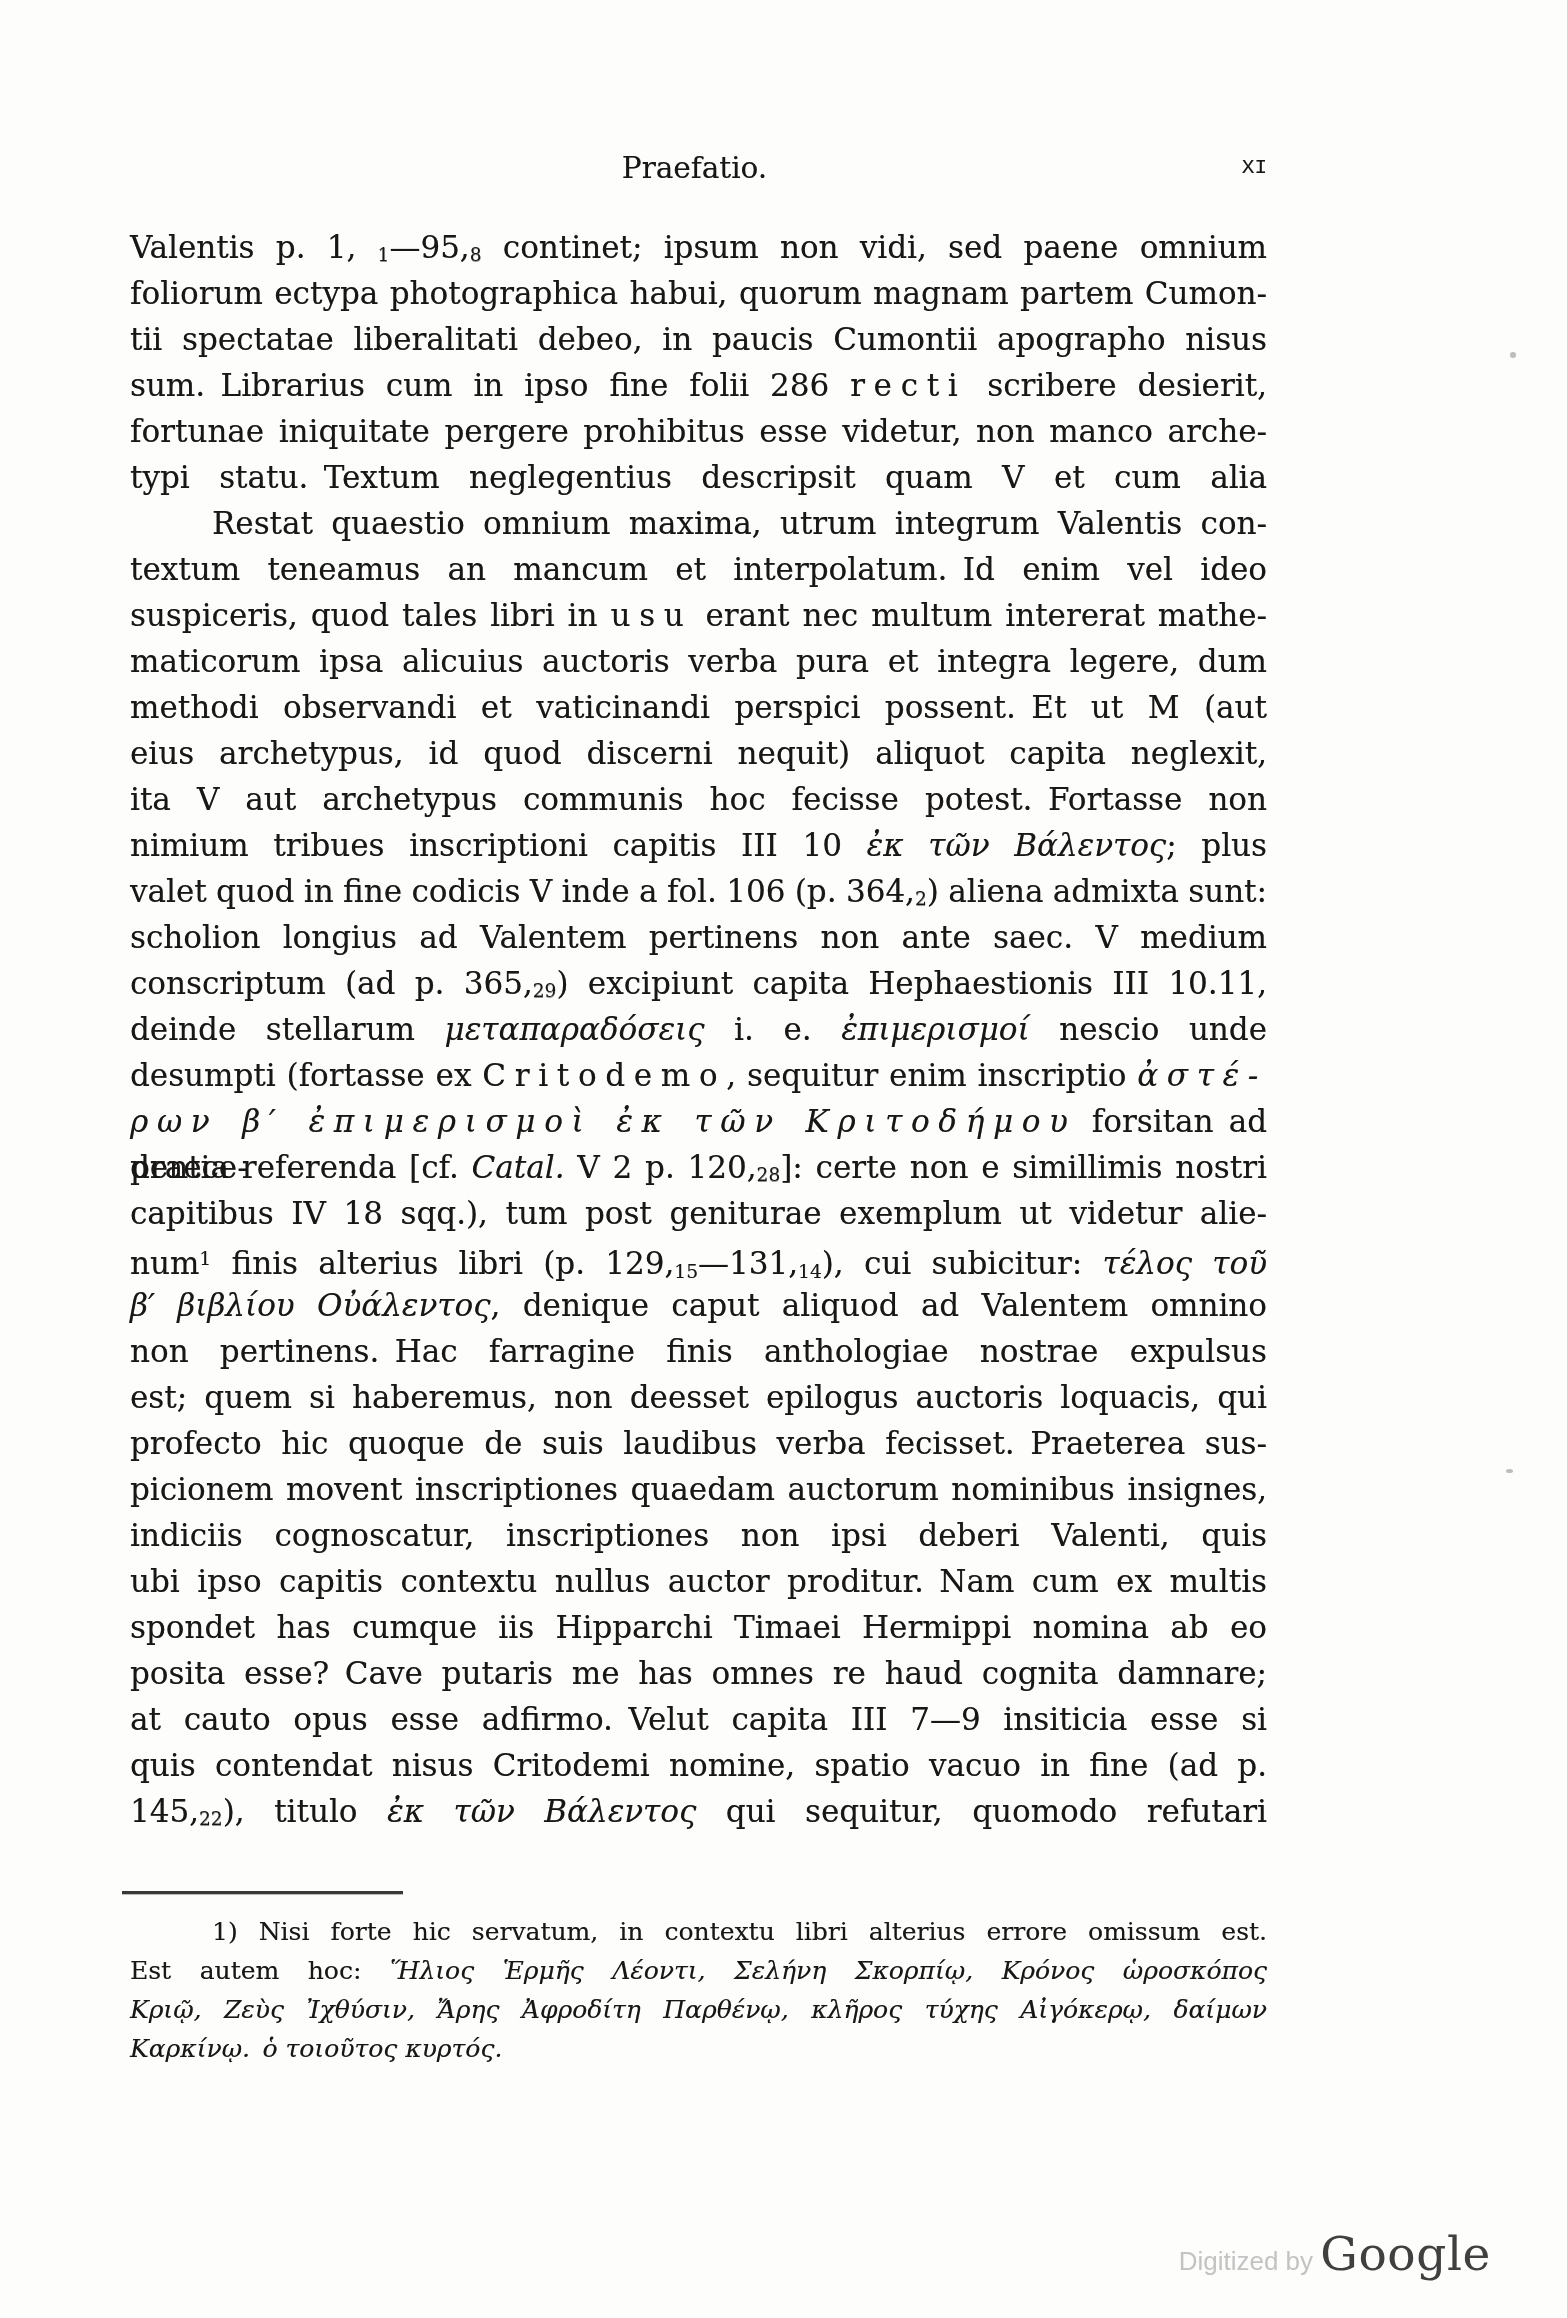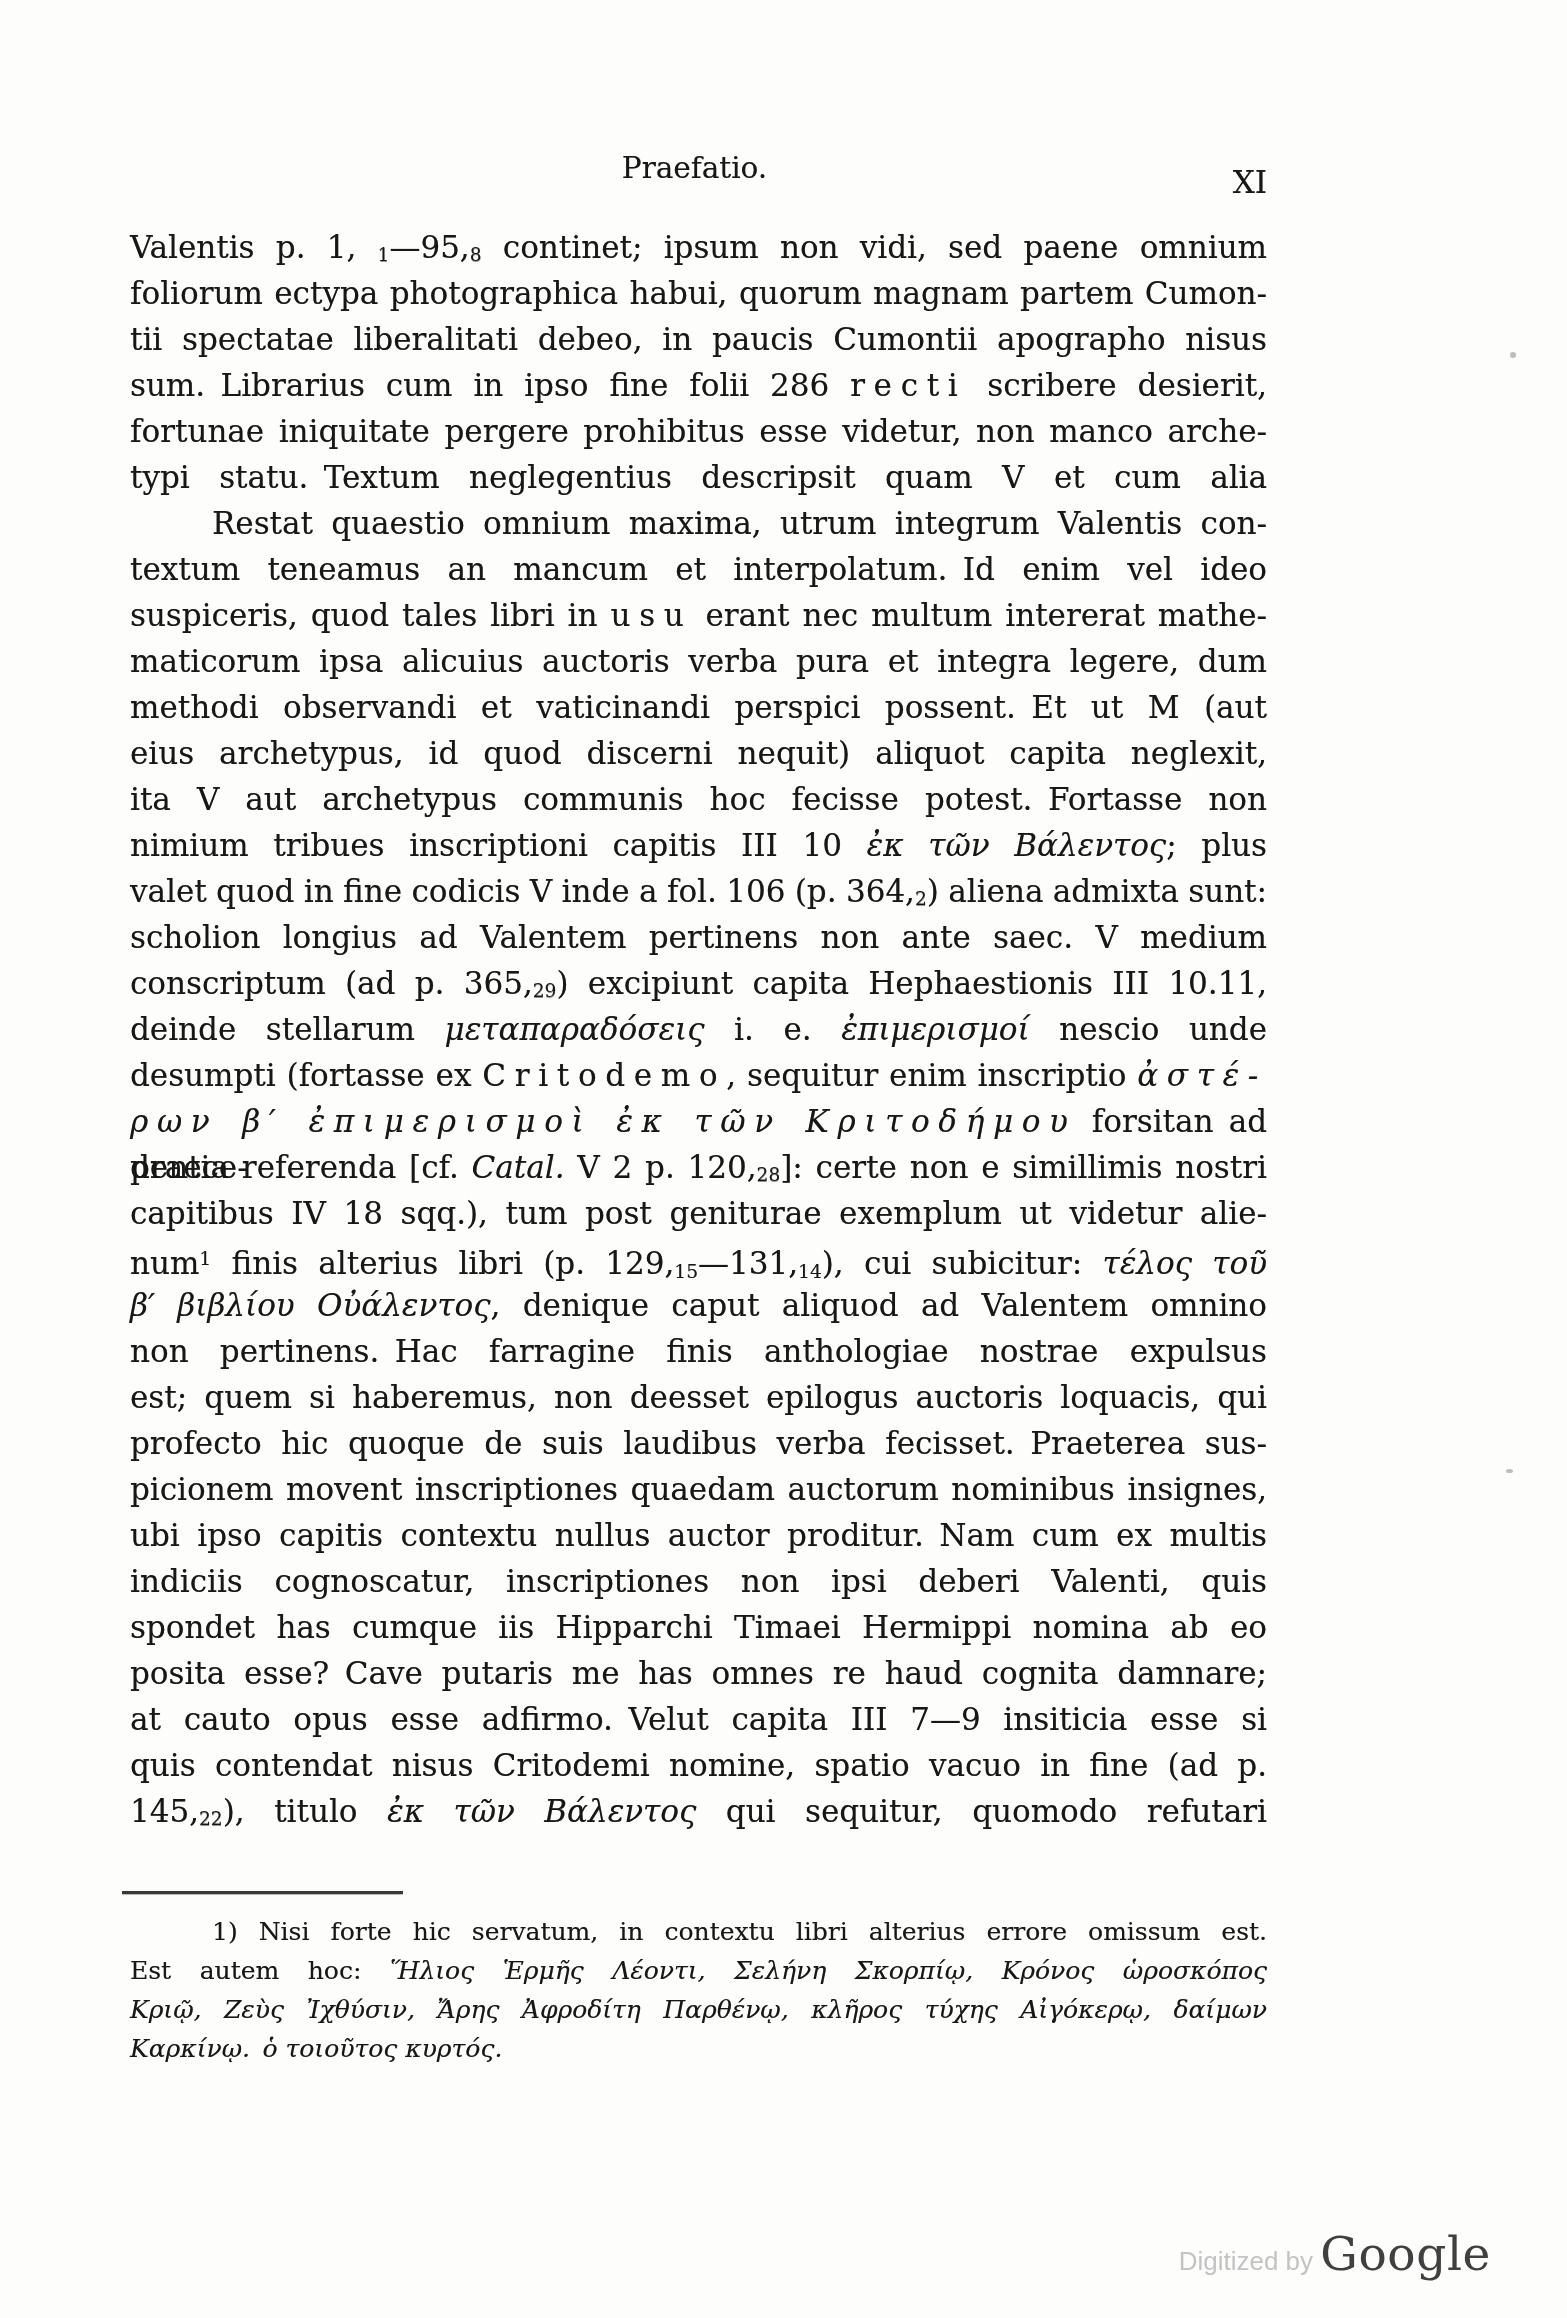--- a/index.html
+++ b/index.html
@@ -11,21 +11,21 @@
     color:#181715;
     overflow:hidden;
     text-shadow:0.2px 0.2px 0.3px rgba(20,18,15,0.45);
   }
   .running-header {
     position:absolute; top:146px; left:122px; width:1145px; height:44px;
     font-size:29.5px; line-height:44px;
   }
   .running-header .title { text-align:center; }
   .running-header .pagenum {
-    position:absolute; right:0; top:14px; font-size:31px; line-height:44px;
+    position:absolute; right:0; top:0; font-size:21px; line-height:44px;font-family:Liberation Mono, monospace;
   }
   .body-block {
     position:absolute; top:224px; left:122px; width:1145px;
     font-size:31px;
   }
   .body-block .tline { line-height:46px; height:46px; }
   .footnote-block {
     position:absolute; top:1912px; left:122px; width:1145px;
     font-size:25px;
   }
@@ -100,22 +100,22 @@
       <div class="tline"><span>desumpti (fortasse ex </span><span class="sperr">Critodemo</span><span>, sequitur enim inscriptio </span><span class="gk sperr">ἀστέ-</span></div>
       <div class="tline"><span class="gk sperr">ρων β′ ἐπιμερισμοὶ ἐκ τῶν Κριτοδήμου</span><span> forsitan ad praece-</span></div>
       <div class="tline tight"><span>dentia referenda [cf. </span><span class="ital">Catal.</span><span> V 2 p. 120,</span><span class="sub">28</span><span>]: certe non e simillimis nostri</span></div>
       <div class="tline"><span>capitibus IV 18 sqq.), tum post geniturae exemplum ut videtur alie-</span></div>
       <div class="tline"><span>num</span><span class="sup">1</span><span> finis alterius libri (p. 129,</span><span class="sub">15</span><span>—131,</span><span class="sub">14</span><span>), cui subicitur: </span><span class="gk">τέλος τοῦ</span></div>
       <div class="tline"><span class="gk">β′ βιβλίου Οὐάλεντος</span><span>, denique caput aliquod ad Valentem omnino</span></div>
       <div class="tline"><span>non pertinens. Hac farragine finis anthologiae nostrae expulsus</span></div>
       <div class="tline"><span>est; quem si haberemus, non deesset epilogus auctoris loquacis, qui</span></div>
       <div class="tline"><span>profecto hic quoque de suis laudibus verba fecisset. Praeterea sus-</span></div>
       <div class="tline"><span>picionem movent inscriptiones quaedam auctorum nominibus insignes,</span></div>
+      <div class="tline"><span>indiciis cognoscatur, inscriptiones non ipsi deberi Valenti, quis</span></div>
       <div class="tline"><span>ubi ipso capitis contextu nullus auctor proditur. Nam cum ex multis</span></div>
-      <div class="tline"><span>indiciis cognoscatur, inscriptiones non ipsi deberi Valenti, quis</span></div>
       <div class="tline"><span>spondet has cumque iis Hipparchi Timaei Hermippi nomina ab eo</span></div>
       <div class="tline"><span>posita esse? Cave putaris me has omnes re haud cognita damnare;</span></div>
       <div class="tline"><span>at cauto opus esse adfirmo. Velut capita III 7—9 insiticia esse si</span></div>
       <div class="tline"><span>quis contendat nisus Critodemi nomine, spatio vacuo in fine (ad p.</span></div>
       <div class="tline"><span>145,</span><span class="sub">22</span><span>), titulo </span><span class="gk">ἐκ τῶν Βάλεντος</span><span> qui sequitur, quomodo refutari</span></div>
     </div>
 
   <div class="fn-separator"></div>
 
   <div class="footnote-block">

